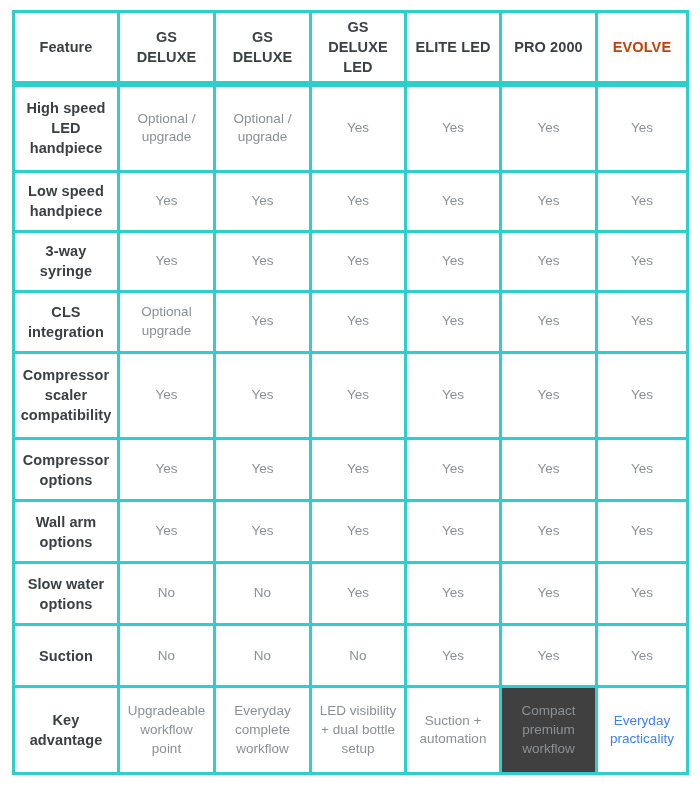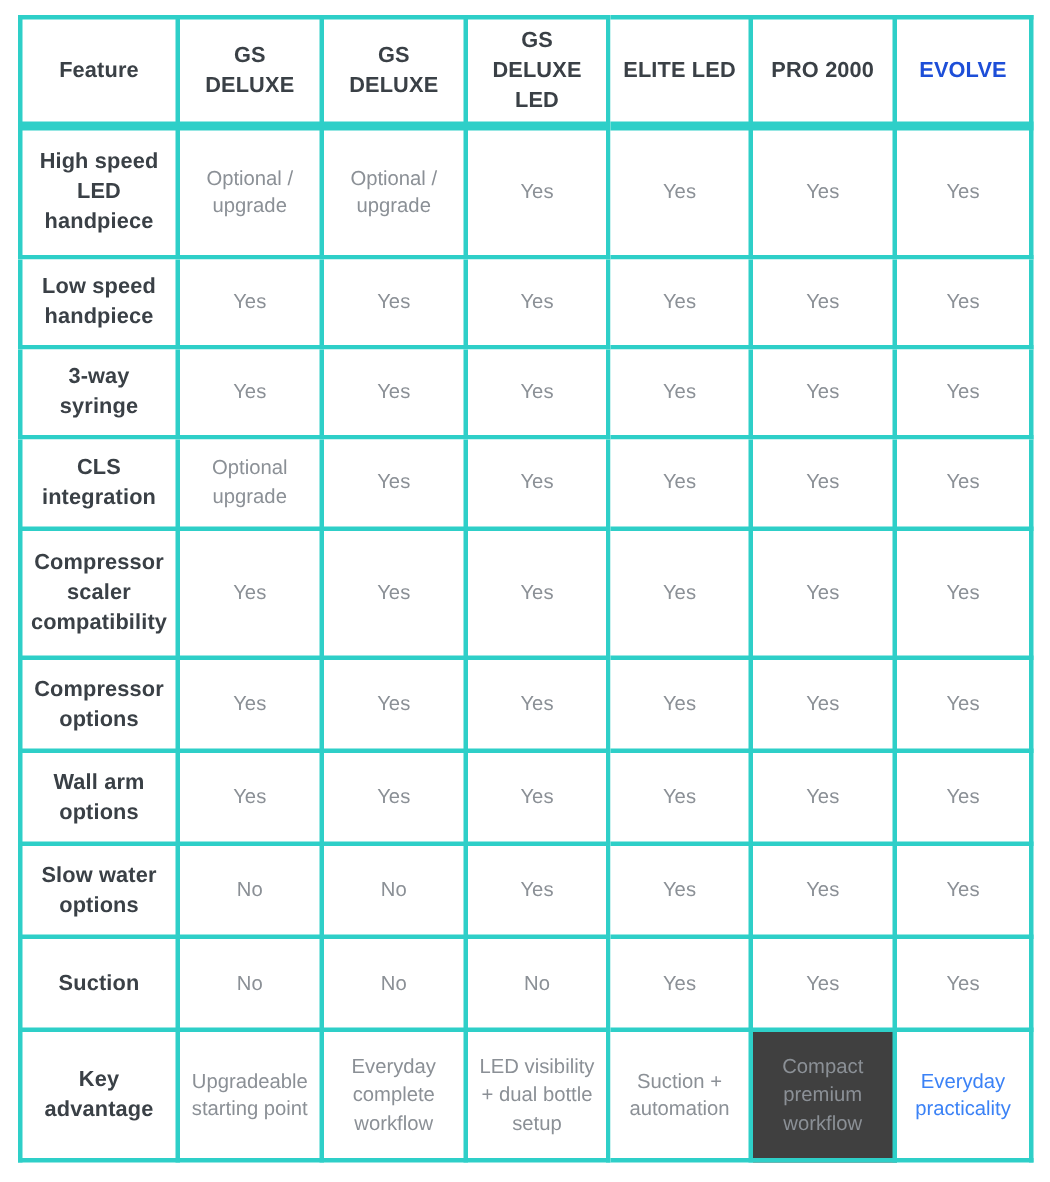--- a/index.html
+++ b/index.html
@@ -102,21 +102,21 @@
         <col class="c-v6">
     </colgroup>
     <thead>
       <tr class="r-head">
         <th style="border-color: rgb(46, 207, 200); background-color: rgb(255, 255, 255); color: rgb(58, 64, 70);">Feature</th>
         <th style="border-color: rgb(46, 207, 200); background-color: rgb(255, 255, 255); color: rgb(58, 64, 70);">GS DELUXE</th>
         <th style="border-color: rgb(46, 207, 200); background-color: rgb(255, 255, 255); color: rgb(58, 64, 70);">GS DELUXE</th>
         <th style="border-color: rgb(46, 207, 200); background-color: rgb(255, 255, 255); color: rgb(58, 64, 70);">GS DELUXE LED</th>
         <th style="border-color: rgb(46, 207, 200); background-color: rgb(255, 255, 255); color: rgb(58, 64, 70);">ELITE LED</th>
         <th style="border-color: rgb(46, 207, 200); background-color: rgb(255, 255, 255); color: rgb(58, 64, 70); margin-left: 28px;">PRO 2000</th>
-        <th style="border-color: rgb(46, 207, 200); background-color: rgb(255, 255, 255); color: #1d4ed8;">EVOLVE</th>
+        <th style="border-color: rgb(46, 207, 200); background-color: rgb(255, 255, 255); color: #c2410c;">EVOLVE</th>
       </tr>
     </thead>
     <tbody>
       <tr class="r-1">
         <td class="feature-label" style="border-color: rgb(46, 207, 200); background-color: rgb(255, 255, 255); color: rgb(58, 64, 70);">High speed LED handpiece</td>
         <td class="value-cell" style="border-color: rgb(46, 207, 200); background-color: rgb(255, 255, 255); color: rgb(139, 144, 150);">Optional / upgrade</td>
         <td class="value-cell" style="border-color: rgb(46, 207, 200); background-color: rgb(255, 255, 255); color: rgb(139, 144, 150);">Optional / upgrade</td>
         <td class="value-cell" style="border-color: rgb(46, 207, 200); background-color: rgb(255, 255, 255); color: rgb(139, 144, 150);">Yes</td>
         <td class="value-cell" style="border-color: rgb(46, 207, 200); background-color: rgb(255, 255, 255); color: rgb(139, 144, 150);">Yes</td>
         <td class="value-cell" style="border-color: rgb(46, 207, 200); background-color: rgb(255, 255, 255); color: rgb(139, 144, 150);">Yes</td>
@@ -189,21 +189,21 @@
         <td class="feature-label" style="border-color: rgb(46, 207, 200); background-color: rgb(255, 255, 255); color: rgb(58, 64, 70);">Suction</td>
         <td class="value-cell" style="border-color: rgb(46, 207, 200); background-color: rgb(255, 255, 255); color: rgb(139, 144, 150);">No</td>
         <td class="value-cell" style="border-color: rgb(46, 207, 200); background-color: rgb(255, 255, 255); color: rgb(139, 144, 150);">No</td>
         <td class="value-cell" style="border-color: rgb(46, 207, 200); background-color: rgb(255, 255, 255); color: rgb(139, 144, 150);">No</td>
         <td class="value-cell" style="border-color: rgb(46, 207, 200); background-color: rgb(255, 255, 255); color: rgb(139, 144, 150);">Yes</td>
         <td class="value-cell" style="border-color: rgb(46, 207, 200); background-color: rgb(255, 255, 255); color: rgb(139, 144, 150);">Yes</td>
         <td class="value-cell" style="border-color: rgb(46, 207, 200); background-color: rgb(255, 255, 255); color: rgb(139, 144, 150);">Yes</td>
       </tr>
       <tr class="r-10">
         <td class="feature-label" style="border-color: rgb(46, 207, 200); background-color: rgb(255, 255, 255); color: rgb(58, 64, 70);">Key advantage</td>
-        <td class="value-cell" style="border-color: rgb(46, 207, 200); background-color: rgb(255, 255, 255); color: rgb(139, 144, 150);">Upgradeable starting point</td>
+        <td class="value-cell" style="border-color: rgb(46, 207, 200); background-color: rgb(255, 255, 255); color: rgb(139, 144, 150);">Upgradeable workflow point</td>
         <td class="value-cell" style="border-color: rgb(46, 207, 200); background-color: rgb(255, 255, 255); color: rgb(139, 144, 150);">Everyday complete workflow</td>
         <td class="value-cell" style="border-color: rgb(46, 207, 200); background-color: rgb(255, 255, 255); color: rgb(139, 144, 150);">LED visibility + dual bottle setup</td>
         <td class="value-cell" style="border-color: rgb(46, 207, 200); background-color: rgb(255, 255, 255); color: rgb(139, 144, 150);">Suction + automation</td>
         <td class="value-cell" style="border-color: rgb(46, 207, 200); background-color: #404040; color: rgb(139, 144, 150);">Compact premium workflow</td>
         <td class="value-cell" style="border-color: rgb(46, 207, 200); background-color: rgb(255, 255, 255); color: #3b82f6;">Everyday practicality</td>
       </tr>
     </tbody>
   </table>
 </div>
 

